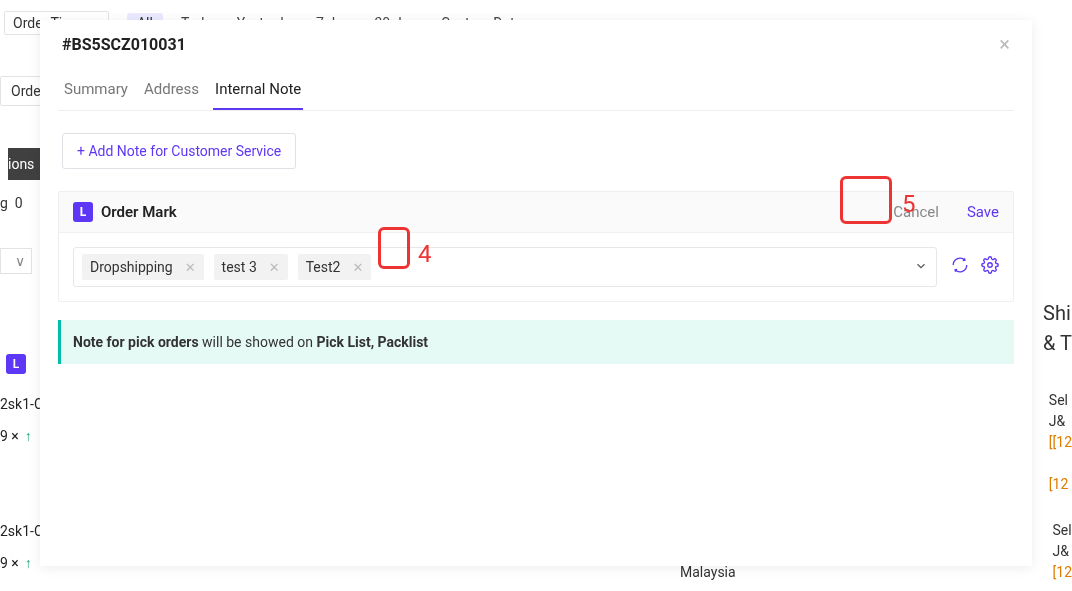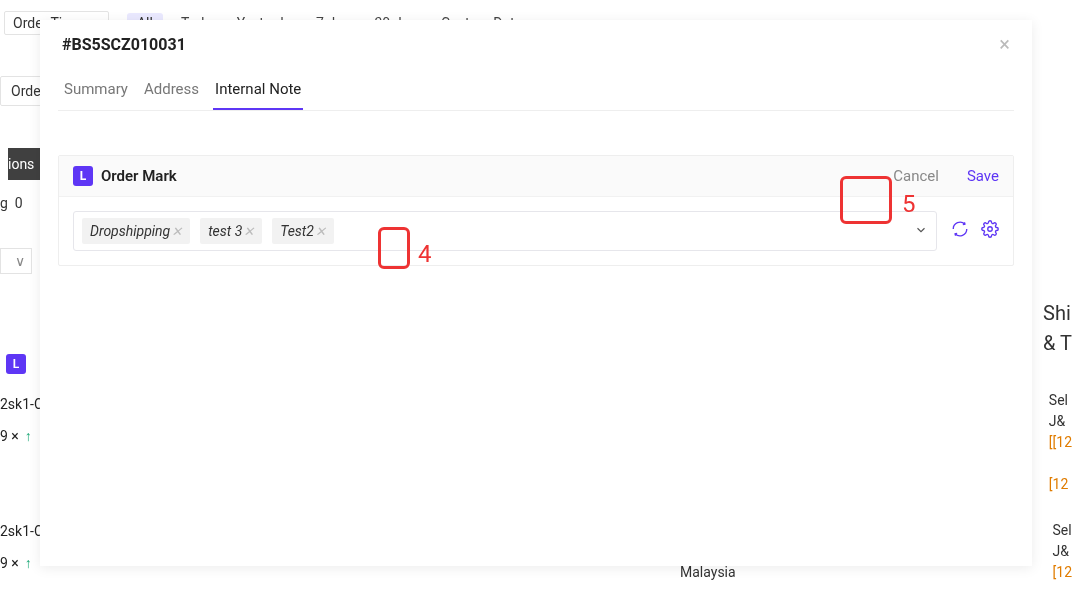--- a/index.html
+++ b/index.html
@@ -90,23 +90,23 @@
   .mark-actions { display:flex; align-items:center; gap:28px; font-size:15px;}
   .mark-cancel { color:#888; cursor:pointer;}
   .mark-save   { color:#5E36F5; cursor:pointer;}
   .mark-body { padding:14px; display:flex; align-items:center; gap:14px;}
   .tag-input {
     flex:1; border:1px solid #e6e6eb; border-radius:3px; min-height:40px;
     display:flex; align-items:center; gap:10px; padding:4px 8px;
     position:relative;
   }
   .chip {
-    display:inline-flex; align-items:center; gap:1px;
+    display:inline-flex; align-items:center; gap:12px;
     background:#f2f2f2; color:#333; font-size:14px;
-    padding:5px 8px; border-radius:2px;font-style:italic;
+    padding:5px 8px; border-radius:2px;
   }
   .chip-x { color:#bbb; cursor:pointer; font-size:13px;}
   .tag-caret {
     margin-left:auto; color:#555; cursor:pointer;
   }
   .mark-icons { display:flex; align-items:center; gap:12px; }
   .mark-icons svg { width:18px; height:18px; stroke:#5E36F5; fill:none; stroke-width:1.8; cursor:pointer;}
   .info-banner {
     margin:18px 0 0 0; border-left:3px solid #00bfa5;
     background:#E6FAF5; color:#333; font-size:14px; padding:14px 12px;
@@ -193,20 +193,21 @@
       <div class="close-x">×</div>
     </div>
 
     <div class="tabs">
       <div class="tab">Summary</div>
       <div class="tab">Address</div>
       <div class="tab active">Internal Note</div>
     </div>
 
     <div class="note-btns">
+      <button class="note-btn">+ Add Note for Customer Service</button>
     </div>
 
     <div class="mark-card">
       <div class="mark-head">
         <div class="mark-title">
           <div class="mark-L">L</div>
           <span>Order Mark</span>
         </div>
         <div class="mark-actions">
           <span class="mark-cancel">Cancel</span>
@@ -244,20 +245,23 @@
           <span>
             <svg viewBox="0 0 24 24">
                 <circle cx="12" cy="12" r="3"></circle>
                 <path d="M19.4 15a1.7 1.7 0 0 0 .34 1.87l.06.06a2 2 0 1 1-2.83 2.83l-.06-.06a1.7 1.7 0 0 0-1.87-.34 1.7 1.7 0 0 0-1 1.56V21a2 2 0 1 1-4 0v-.09a1.7 1.7 0 0 0-1-1.56 1.7 1.7 0 0 0-1.87.34l-.06.06a2 2 0 1 1-2.83-2.83l.06-.06A1.7 1.7 0 0 0 4.6 15a1.7 1.7 0 0 0-1.56-1H3a2 2 0 1 1 0-4h.09A1.7 1.7 0 0 0 4.6 9a1.7 1.7 0 0 0-.34-1.87l-.06-.06A2 2 0 1 1 7.03 4.24l.06.06A1.7 1.7 0 0 0 9 4.6a1.7 1.7 0 0 0 1-1.56V3a2 2 0 1 1 4 0v.09c0 .67.4 1.27 1 1.51a1.7 1.7 0 0 0 1.87-.34l.06-.06a2 2 0 1 1 2.83 2.83l-.06.06A1.7 1.7 0 0 0 19.4 9c.24.6.84 1 1.51 1H21a2 2 0 1 1 0 4h-.09a1.7 1.7 0 0 0-1.51 1z"></path>
               </svg>
           </span>
         </div>
       </div>
     </div>
 
+    <div class="info-banner">
+      <b>Note for pick orders</b><span> will be showed on </span><b>Pick List, Packlist</b>
+    </div>
   </div>
 
   <div class="callout" style="left:378px; top:227px; width:32px; height:42px;"></div>
   <div class="callout-num" style="left:418px; top:240px;">4</div>
 
   <div class="callout" style="left:840px; top:176px; width:52px; height:48px;"></div>
   <div class="callout-num" style="left:902px; top:190px;">5</div>
 </div>
 
 </body></html>

